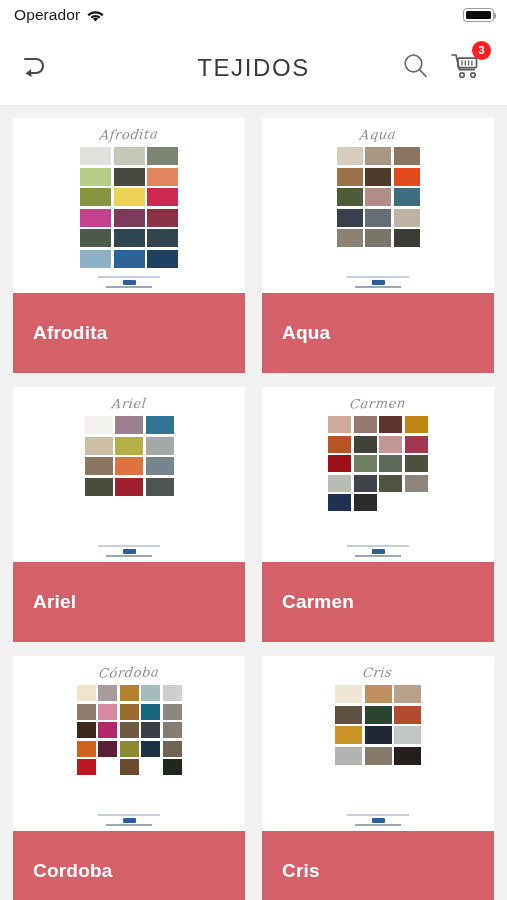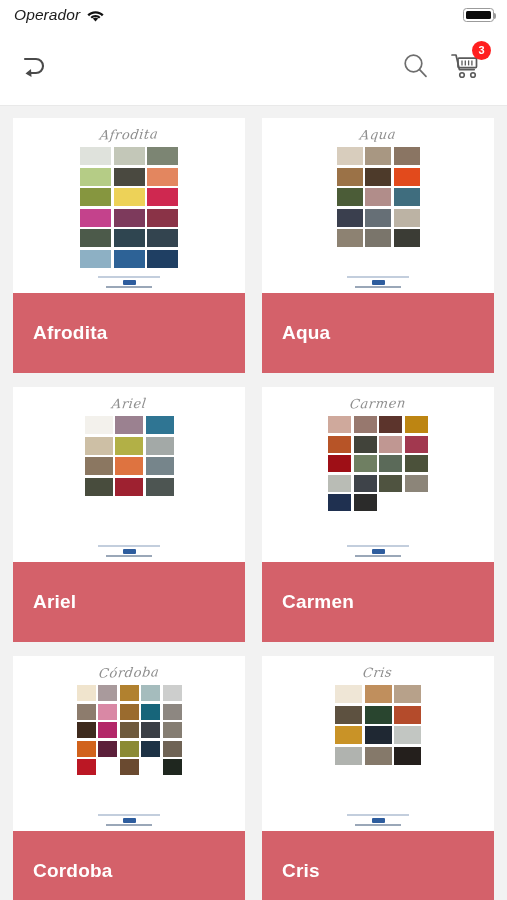--- a/index.html
+++ b/index.html
@@ -8,21 +8,20 @@
     background:#f2f2f2;
     font-family:"Liberation Sans", sans-serif;
     overflow:hidden;
   }
 
   
   .statusbar{
     height:30px; background:#ffffff;
     display:flex; align-items:center; justify-content:space-between;
     padding:0 13px 0 14px;
-    font-style:italic;
   }
   .sb-left{ display:flex; align-items:center; gap:7px; }
   .sb-carrier{ font-size:15.5px; color:#1c1c1c; font-weight:400; letter-spacing:.1px; }
   .sb-time{ font-size:15.5px; color:#141414; font-weight:700; letter-spacing:.2px;
             position:absolute; left:0; right:0; text-align:center; pointer-events:none; }
   .wifi{ width:17px; height:13px; position:relative; }
   .battery{ width:31px; height:14px; border:1.4px solid #9b9b9b; border-radius:3.5px;
             padding:1.6px; position:relative; }
   .battery::after{ content:""; position:absolute; right:-3.4px; top:4px;
             width:2.2px; height:6px; background:#9b9b9b; border-radius:0 2px 2px 0;}
@@ -114,20 +113,21 @@
 <div class="navbar">
   <div class="nav-back">
     <span>
       <svg width="34" height="26" viewBox="0 0 34 26">
         <path d="M9 6 H20 a7 7 0 0 1 0 14 H12" fill="none" stroke="#4a4a4a" stroke-width="2.1" stroke-linecap="round"></path>
         <path d="M15 16 L9.5 20.5 L15.5 24" fill="#4a4a4a"></path>
       </svg>
     </span>
   </div>
 
+  <div class="nav-title">TEJIDOS</div>
 
   <div class="nav-right">
     <div class="icon-btn">
       <span>
         <svg width="27" height="27" viewBox="0 0 27 27">
           <circle cx="11.5" cy="11.5" r="8.3" fill="none" stroke="#6e6e6e" stroke-width="1.7"></circle>
           <line x1="17.6" y1="17.6" x2="24" y2="24.4" stroke="#6e6e6e" stroke-width="1.7" stroke-linecap="round"></line>
         </svg>
       </span>
     </div>

